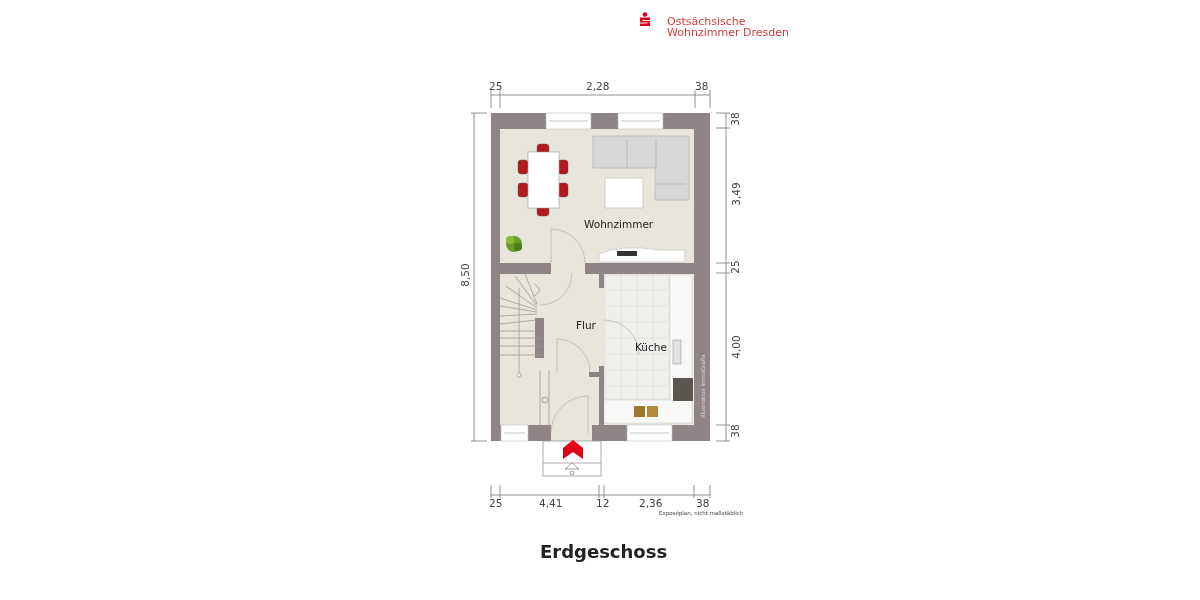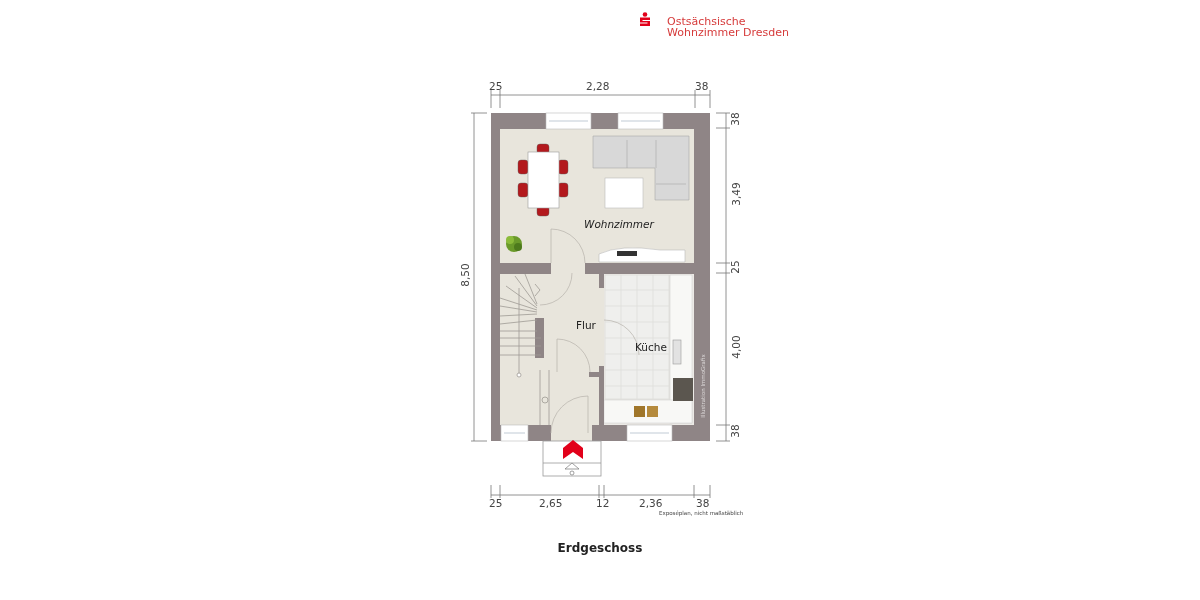--- a/index.html
+++ b/index.html
@@ -4,21 +4,21 @@
 <style>
   html, body { margin:0; padding:0; background:#ffffff; }
   body { width:1200px; height:600px; position:relative; overflow:hidden; font-family:"DejaVu Sans", sans-serif; color:#333; }
   .abs { position:absolute; }
   .logo { left:638px; top:12px; width:120px; height:32px; }
   .logo-mark { position:absolute; left:1px; top:0px; width:12px; height:15px; }
   .logo-text { position:absolute; left:17px; top:4px; font-size:11px; line-height:11px; color:#d63b3b; white-space:nowrap;margin-left:12px; }
   .dim { font-size:10.5px; color:#444; position:absolute; white-space:nowrap; }
   .dim-v { transform:rotate(-90deg); transform-origin:center; }
   .note { font-size:5.5px; color:#444; position:absolute; white-space:nowrap; }
-  .caption { left:540px; top:541px; width:120px; text-align:center; font-size:12px; font-weight:bold; color:#222; }
+  .caption { left:540px; top:541px; width:120px; font-size:18px; font-weight:bold; color:#222; }
   .room-label { position:absolute; font-size:10.5px; color:#222; white-space:nowrap; }
   svg { position:absolute; left:0; top:0; }
 </style>
 </head>
 <body>
 
 <div class="abs logo">
   <svg class="logo-mark" width="12" height="15" viewBox="0 0 12 15">
     <circle cx="6" cy="2.5" r="2.3" fill="#e2001a"></circle>
     <path d="M1,5.5 H11 V8 H3.5 V9 H11 V14 H1 V11.5 H8.5 V10.5 H1 Z" fill="#e2001a"></path>
@@ -177,32 +177,32 @@
 
   <g>
     <rect x="543" y="441" width="58" height="35" fill="#fff" stroke="#999" stroke-width="0.8"></rect>
     <line x1="543" y1="463" x2="601" y2="463" stroke="#999" stroke-width="0.8"></line>
     <path d="M565,469 L572,463 L579,469 Z" fill="#fff" stroke="#777" stroke-width="0.7"></path>
     <circle cx="572" cy="473" r="2" fill="#fff" stroke="#777" stroke-width="0.7"></circle>
   </g>
   <path d="M563,459 V448 L573,440 L583,448 V459 L573,452 Z" fill="#e2001a"></path>
 </svg>
 
-<div class="room-label" style="left:584px; top:218px;font-style:italic;">Wohnzimmer</div>
+<div class="room-label" style="left:584px; top:218px;">Wohnzimmer</div>
 <div class="room-label" style="left:576px; top:319px;">Flur</div>
 <div class="room-label" style="left:635px; top:341px;text-align:center;">Küche</div>
 
 <div class="note dim-v" style="left:668px; top:383px; width:70px; text-align:center; color:#dcd8d8;">Illustration ImmoGrafix</div>
 
 <div class="dim" style="left:489px; top:80px;">25</div>
 <div class="dim" style="left:586px; top:80px;">2,28</div>
 <div class="dim" style="left:695px; top:80px;">38</div>
 
 <div class="dim" style="left:489px; top:497px;">25</div>
-<div class="dim" style="left:539px; top:497px;">2,65</div>
+<div class="dim" style="left:539px; top:497px;">4,41</div>
 <div class="dim" style="left:596px; top:497px;">12</div>
 <div class="dim" style="left:639px; top:497px;text-align:center;">2,36</div>
 <div class="dim" style="left:696px; top:497px;">38</div>
 
 <div class="dim dim-v" style="left:452px; top:269px; width:26px; text-align:center;">8,50</div>
 
 <div class="dim dim-v" style="left:725px; top:113px; width:20px; text-align:center;">38</div>
 <div class="dim dim-v" style="left:723px; top:188px; width:26px; text-align:center;">3,49</div>
 <div class="dim dim-v" style="left:725px; top:261px; width:20px; text-align:center;">25</div>
 <div class="dim dim-v" style="left:723px; top:341px; width:26px; text-align:center;">4,00</div>

